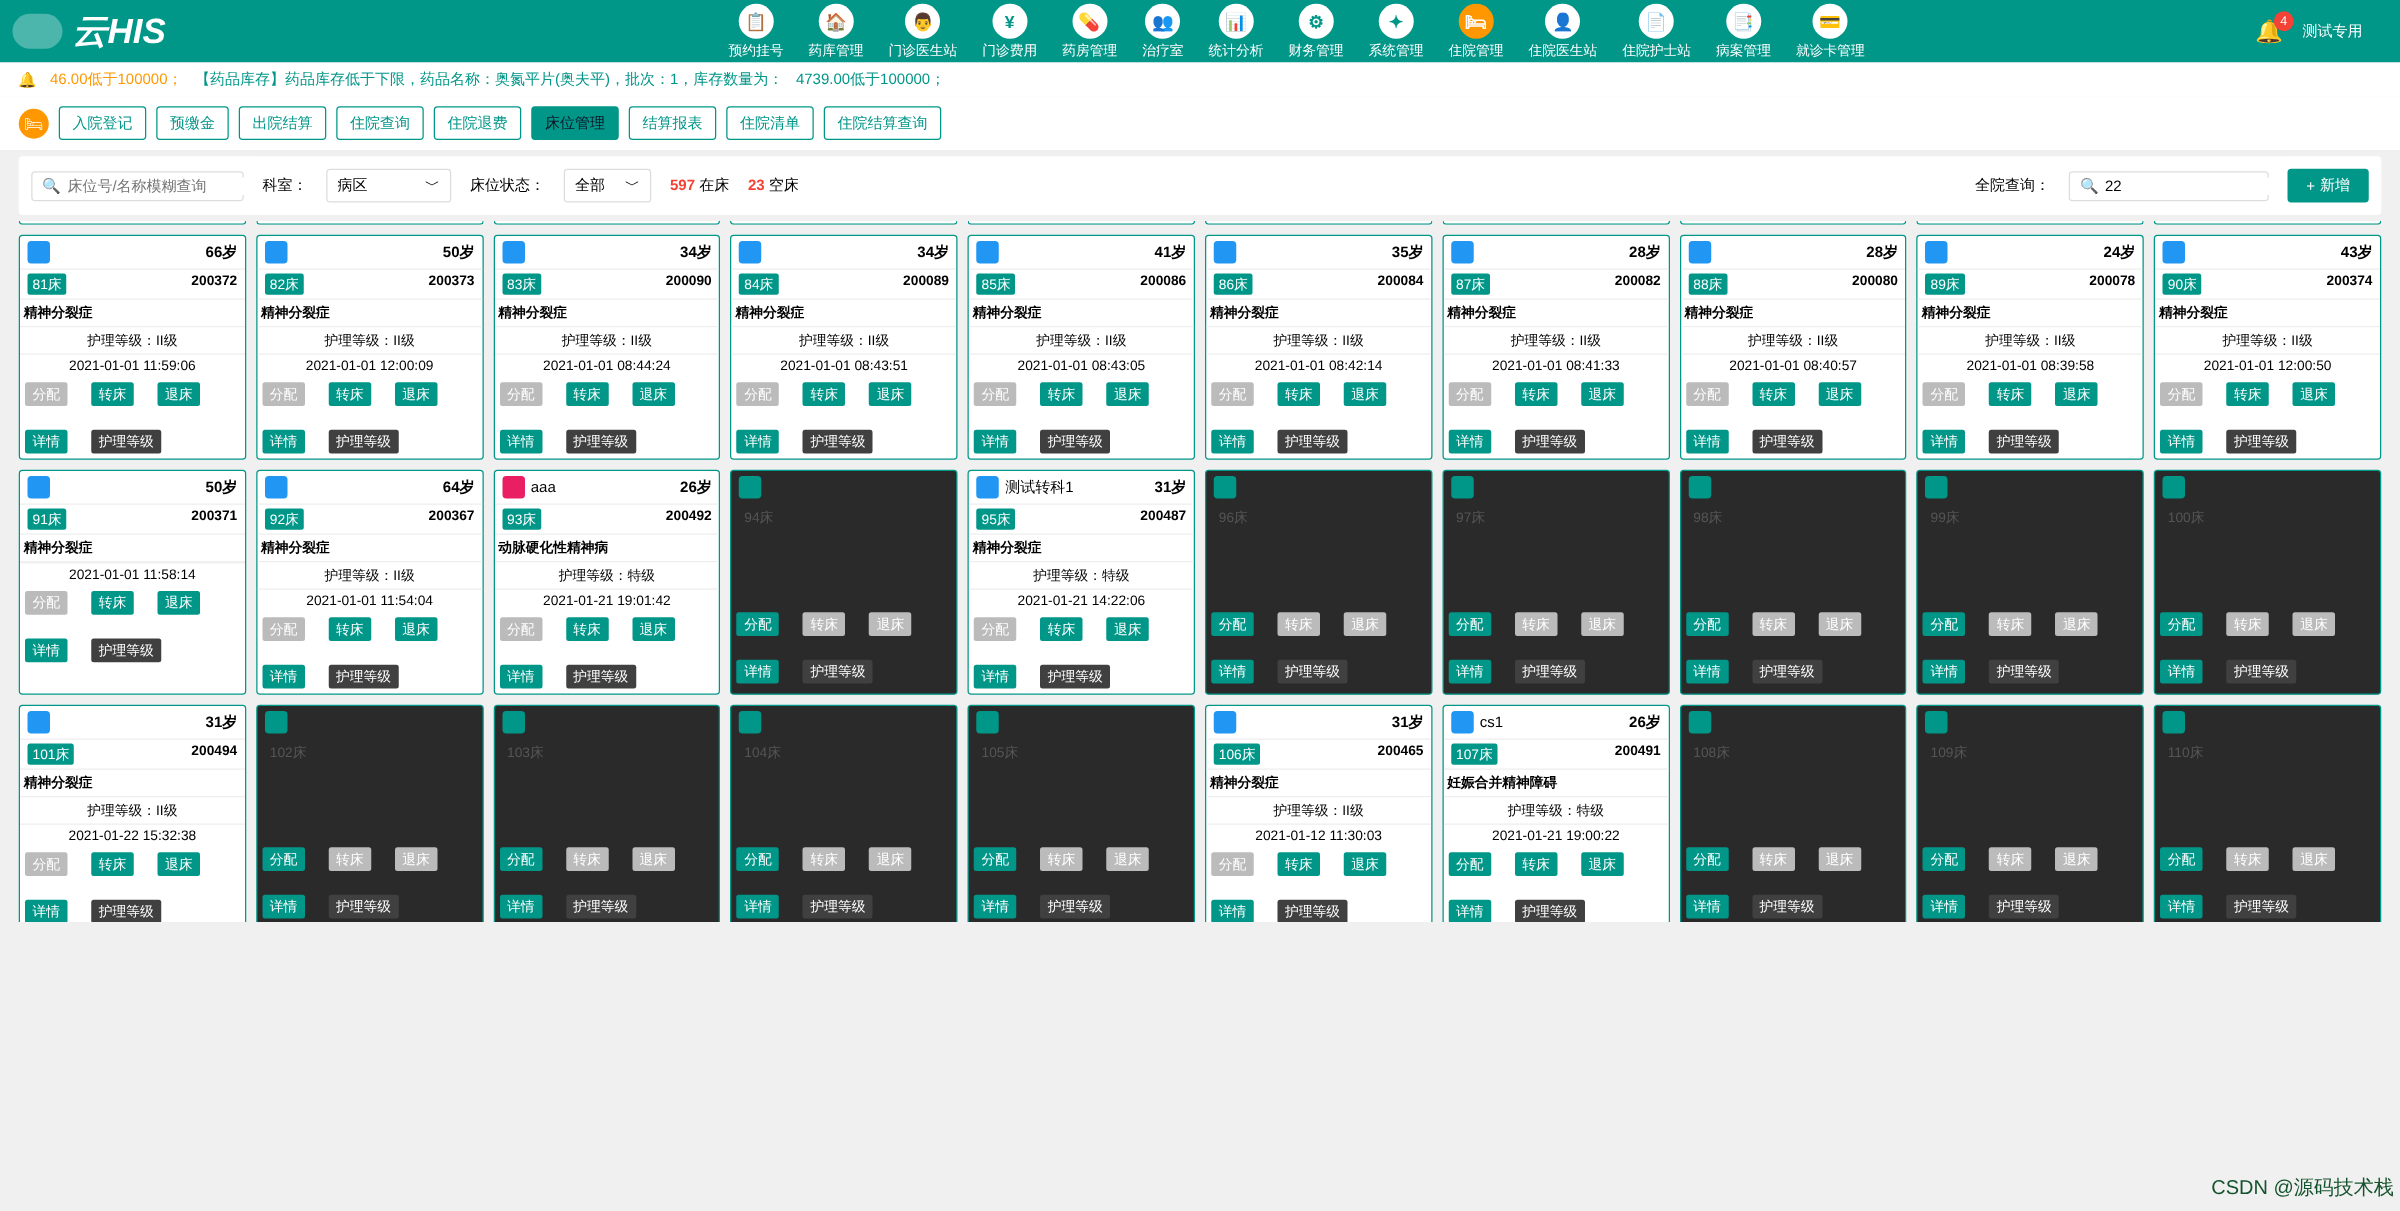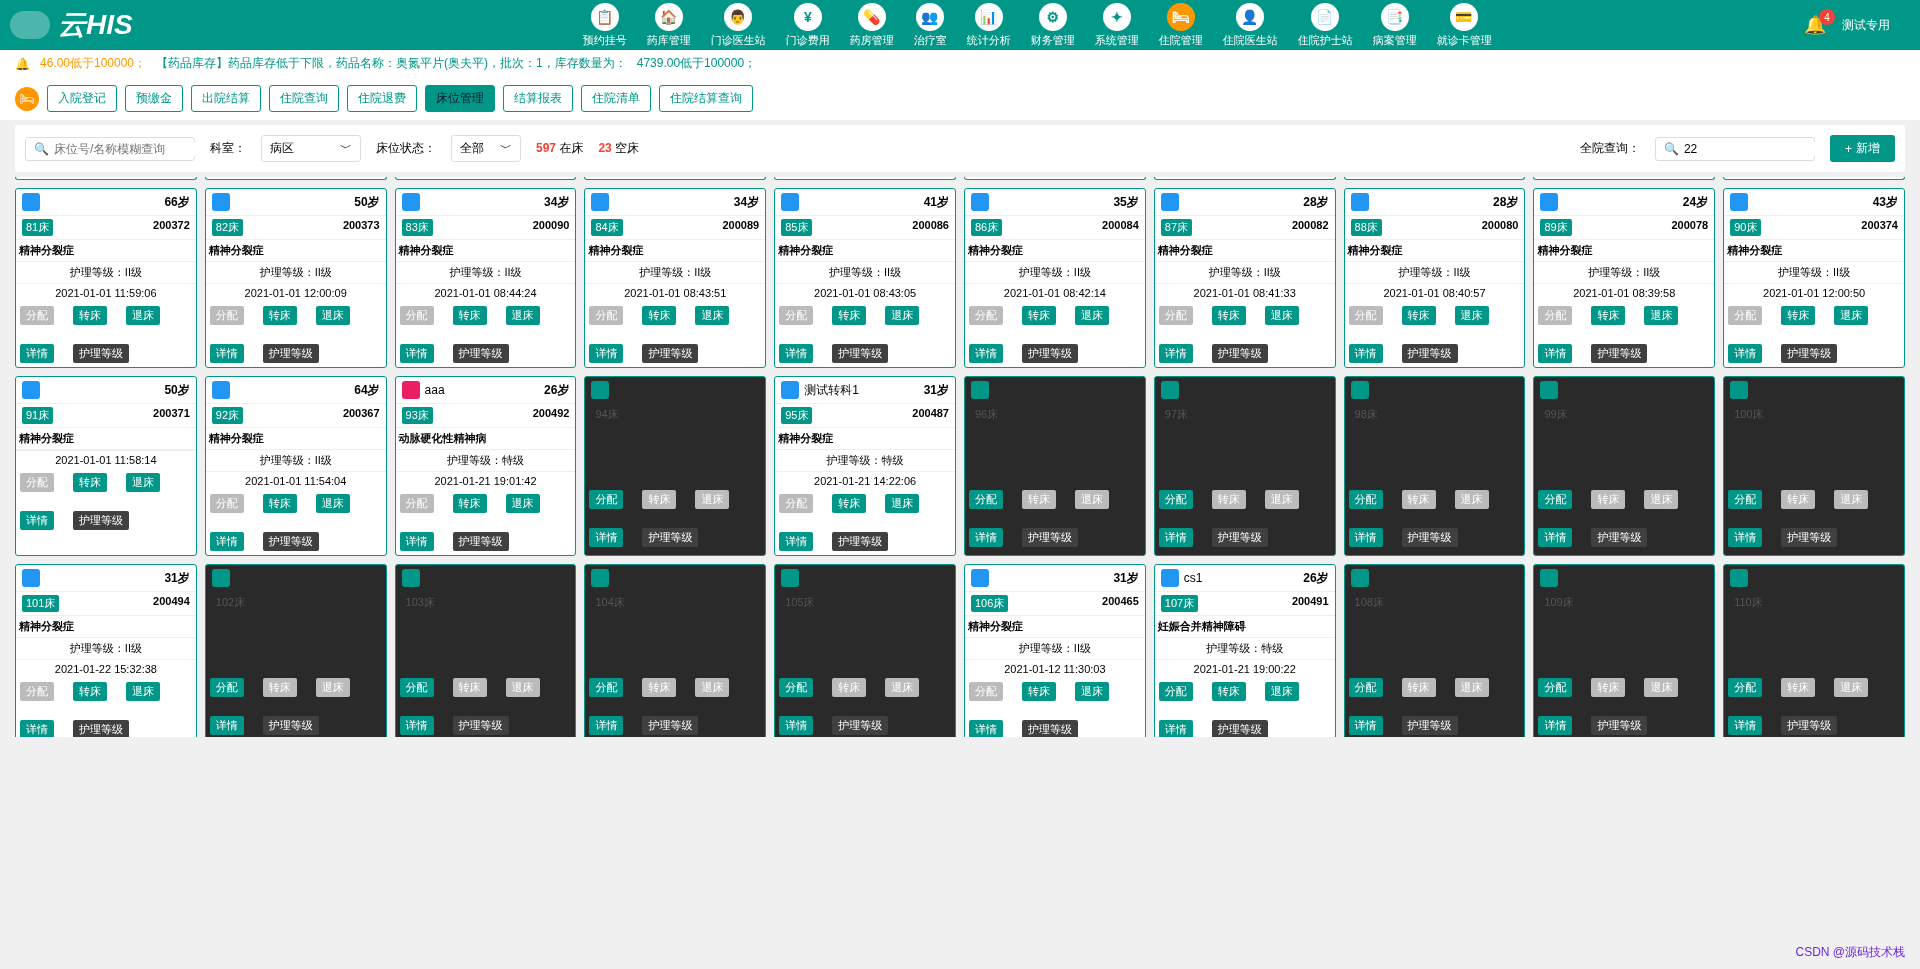--- a/index.html
+++ b/index.html
@@ -53,21 +53,21 @@
 .btn.assign{background:#009688}
 .btn.assign.disabled{background:#bbb}
 .btn.transfer{background:#009688}
 .btn.transfer.disabled{background:#bbb}
 .btn.back{background:#009688}
 .btn.back.disabled{background:#bbb}
 .btn.detail{background:#009688}
 .btn.level{background:#404040}
 .card.empty .card-body{height:60px}
 .card.empty .bed-badge{background:transparent;color:#555}
-.watermark{position:fixed;bottom:8px;right:15px;color:#6d28d9;font-size:12px}
+.watermark{position:fixed;bottom:8px;right:5px;color:#14532d;font-size:16px}
 .partial-row{margin-bottom:8px}
 .partial-card{height:3px;background:#fff;border:1px solid #009688;border-top:none;border-radius:0 0 3px 3px}
 </style>
 </head>
 <body>
 
 <div class="header">
   <div class="logo-area">
     <div class="logo-cloud"></div>
     <div class="logo-text">云HIS</div>

